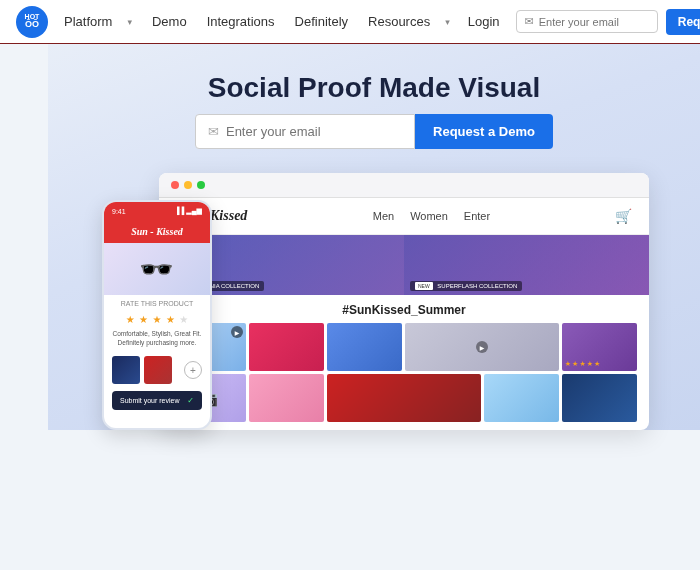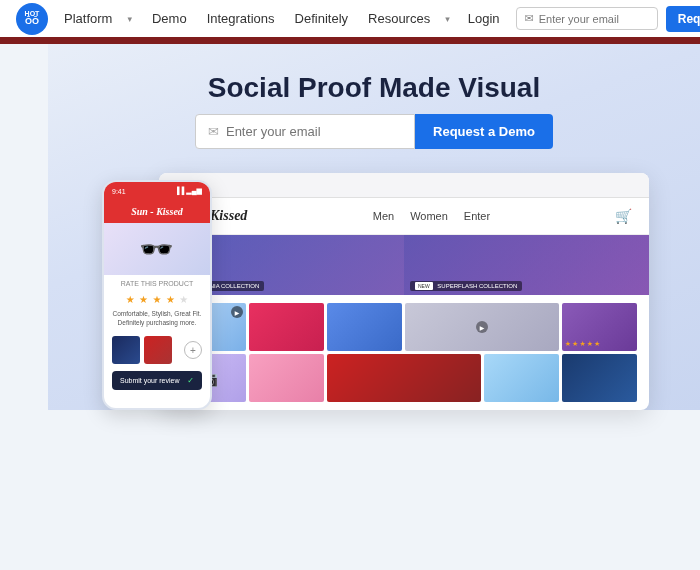--- a/index.html
+++ b/index.html
@@ -5,21 +5,21 @@
     * { margin: 0; padding: 0; box-sizing: border-box; }
     body { font-family: -apple-system, BlinkMacSystemFont, 'Segoe UI', sans-serif; width: 700px; height: 570px; overflow: hidden; background: #f0f4f9; }
 
     
     .navbar {
       background: white;
       display: flex;
       align-items: center;
       padding: 16px 16px;
       height: 44px;
-      border-bottom: 7px solid #7f1d1d;
+      border-bottom: 1px solid #7f1d1d;
       position: relative;
       z-index: 10;
     }
     .logo {
       width: 32px; height: 32px;
       background: #1a6fe8;
       border-radius: 50%;
       display: flex; align-items: center; justify-content: center;
       color: white; font-size: 9px; font-weight: 800;
       margin-right: 6px; flex-shrink: 0;
@@ -396,20 +396,21 @@
           <div class="site-banner-face">
             <div class="site-banner-badge">
               <span class="new-label">NEW</span>
               <span>SUPERFLASH COLLECTION</span>
             </div>
           </div>
         </div>
       </div>
 
       <div class="hashtag-section">
+        <div class="hashtag-title">#SunKissed_Summer</div>
         <div class="photo-grid">
           <div class="photo-cell photo-cell-1">
             <div class="video-overlay">▶</div>
           </div>
           <div class="photo-cell photo-cell-2"></div>
           <div class="photo-cell photo-cell-3"></div>
           <div class="photo-cell photo-cell-4" style="background: linear-gradient(135deg, #c8c8d8, #a8a8c0); display:flex; align-items:center; justify-content:center;">
             <div class="video-overlay" style="position:relative;top:auto;right:auto;background:rgba(0,0,0,0.4);">▶</div>
           </div>
           <div class="photo-cell photo-cell-5">

